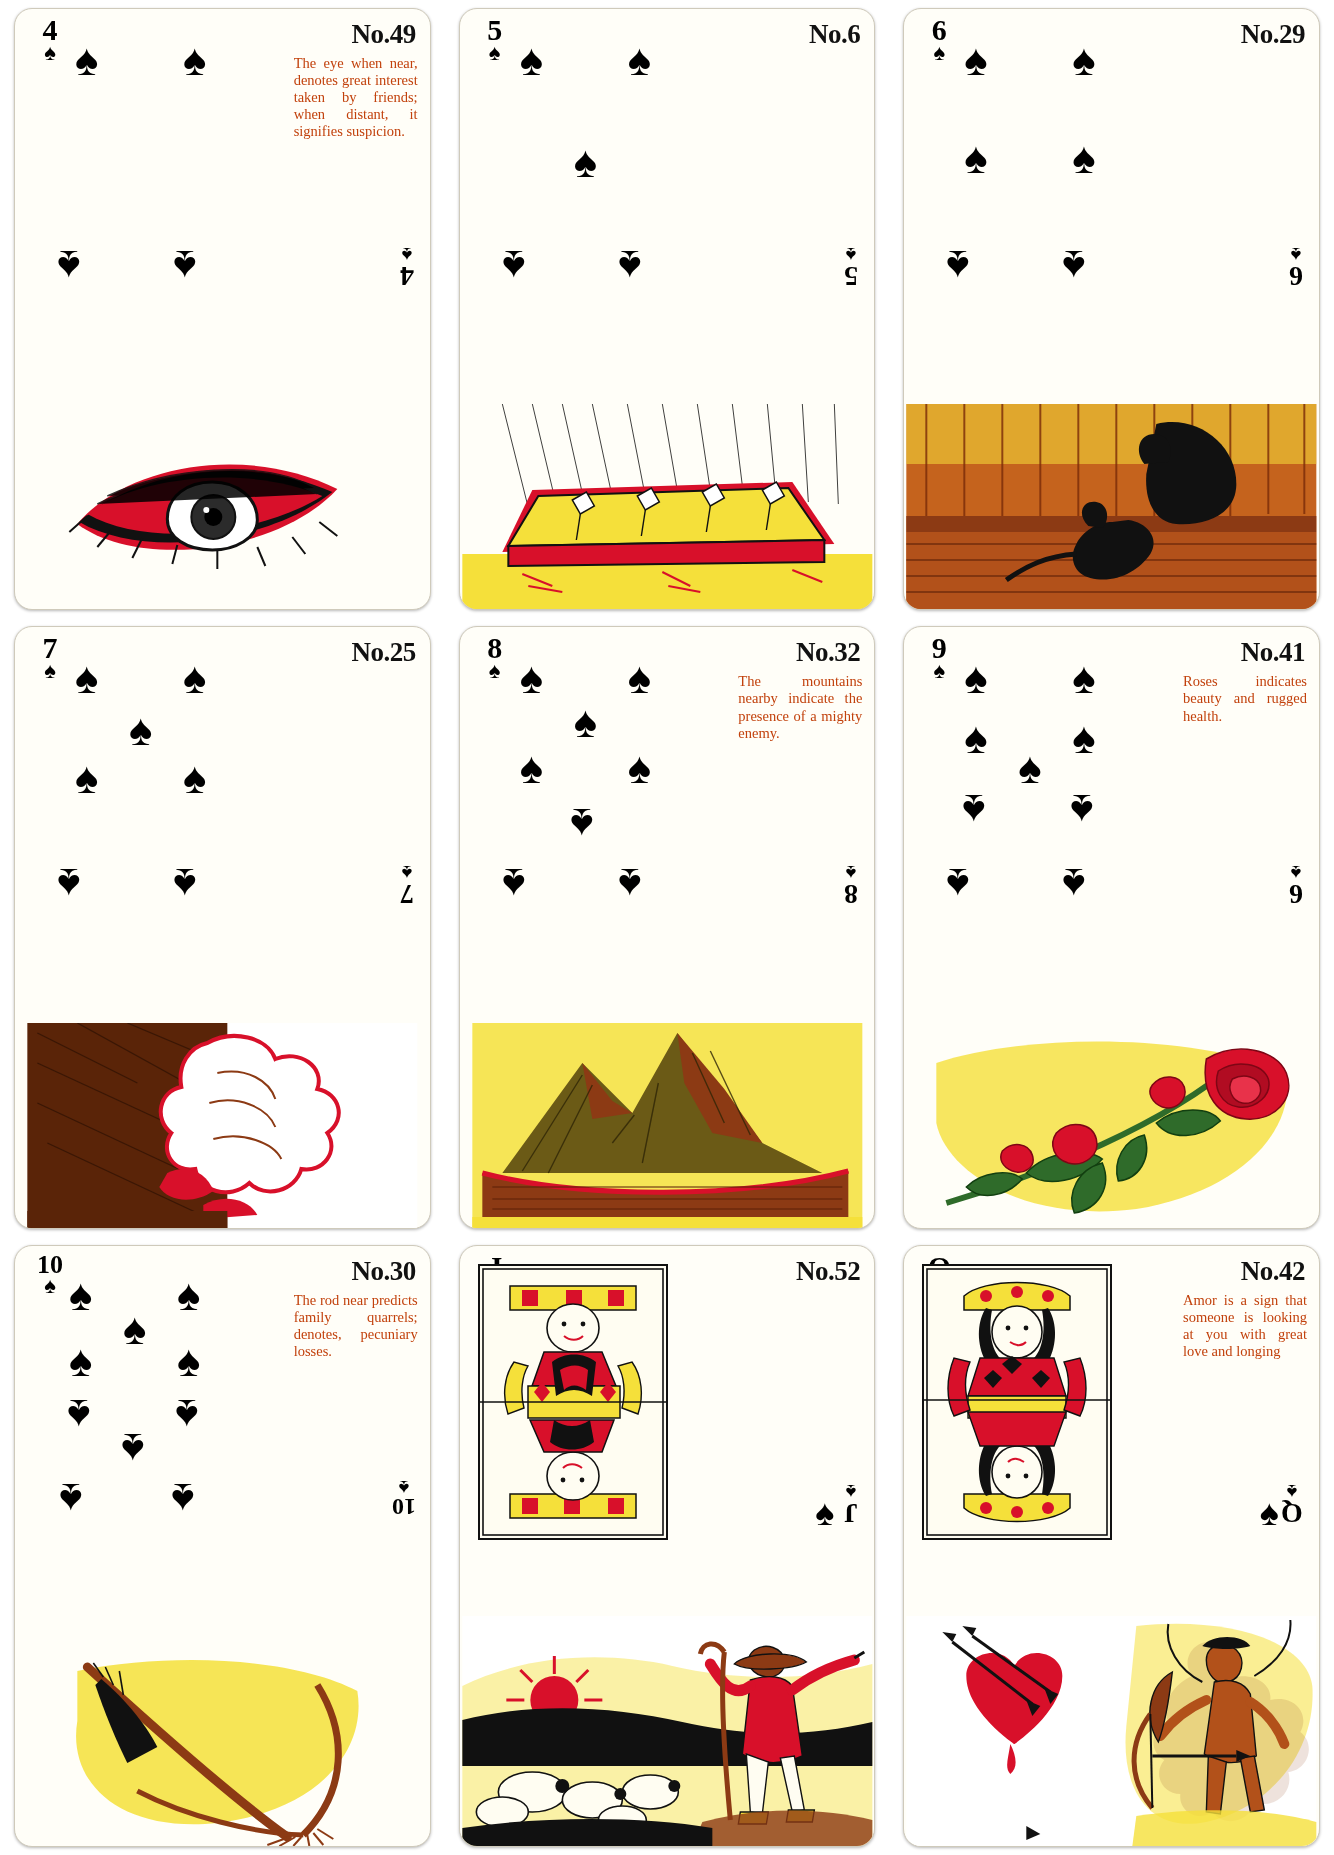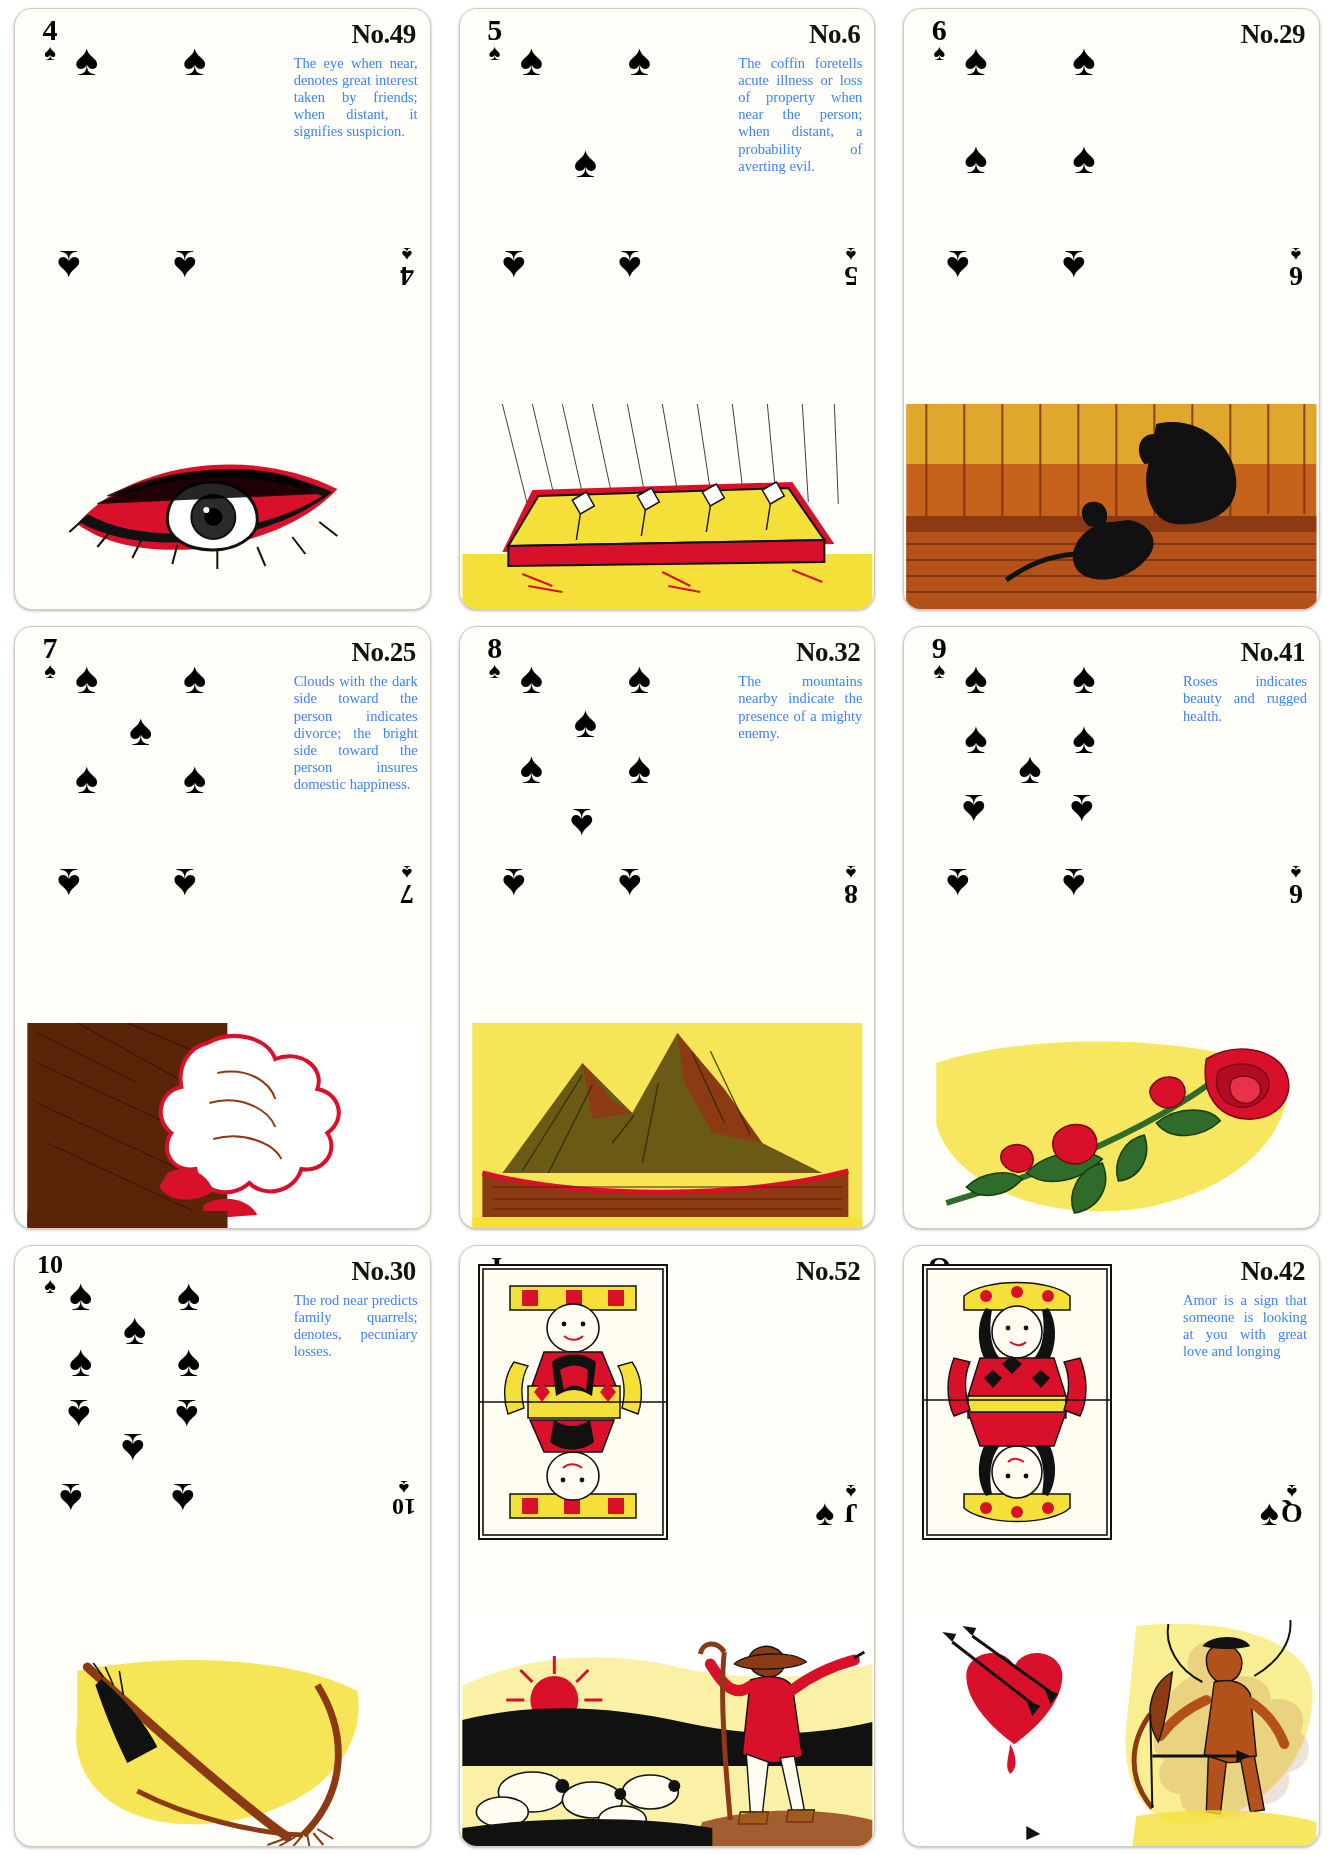--- a/index.html
+++ b/index.html
@@ -17,21 +17,21 @@
   .rank{position:absolute;left:12px;top:6px;width:46px;text-align:center;
         font-family:"Liberation Serif",serif;font-weight:bold;color:#000;line-height:1;}
   .rank .num{font-size:30px;display:block;}
   .rank .pip{font-size:22px;display:block;margin-top:-3px;}
   .title{position:absolute;right:14px;top:10px;font-family:"Liberation Serif",serif;
          font-weight:bold;font-size:27px;letter-spacing:-0.5px;color:#111;}
 
   
   .desc{position:absolute;right:12px;top:46px;width:124px;
         font-family:"Liberation Serif",serif;font-size:14.5px;line-height:1.18;
-        text-align:justify;color:#3b82f6;}
+        text-align:justify;color:#c2410c;}
 
   
   .pips{position:absolute;left:0;top:24px;width:100%;height:260px;}
   .pips span{position:absolute;font-size:44px;line-height:1;color:#000;
              transform-origin:50% 50%;}
   .pips span.inv{transform:rotate(180deg);}
   .corner-br{position:absolute;right:16px;bottom:0;text-align:center;
              transform:rotate(180deg);line-height:1;}
   .corner-br .num{font-size:28px;font-weight:bold;display:block;}
   .corner-br .pip{font-size:20px;display:block;margin-top:-3px;}
@@ -102,21 +102,20 @@
     </div>
 
     <div class="cellwrap">
       <div class="card">
         <div class="card-inner">
           <div class="rank">
             <span class="num">5</span>
             <span class="pip">♠</span>
           </div>
           <div class="title">No.6</div>
-          <div class="desc">The coffin foretells acute illness or loss of property when near the person; when distant, a probability of averting evil.</div>
           <div class="pips">
             <span style="left:60px;top:6px">♠</span>
             <span style="left:168px;top:6px">♠</span>
             <span style="left:114px;top:108px">♠</span>
             <span class="inv" style="left:42px;top:210px">♠</span>
             <span class="inv" style="left:158px;top:210px">♠</span>
           </div>
           <div class="corner-br" style="bottom:auto;top:236px;right:16px">
             <span class="num">5</span>
             <span class="pip">♠</span>
@@ -223,21 +222,20 @@
     </div>
 
     <div class="cellwrap">
       <div class="card">
         <div class="card-inner">
           <div class="rank">
             <span class="num">7</span>
             <span class="pip">♠</span>
           </div>
           <div class="title">No.25</div>
-          <div class="desc">Clouds with the dark side toward the person indicates divorce; the bright side toward the person insures domestic happiness.</div>
           <div class="pips">
             <span style="left:60px;top:6px">♠</span>
             <span style="left:168px;top:6px">♠</span>
             <span style="left:114px;top:58px">♠</span>
             <span style="left:60px;top:106px">♠</span>
             <span style="left:168px;top:106px">♠</span>
             <span class="inv" style="left:42px;top:210px">♠</span>
             <span class="inv" style="left:158px;top:210px">♠</span>
           </div>
           <div class="corner-br" style="bottom:auto;top:236px;right:16px">

